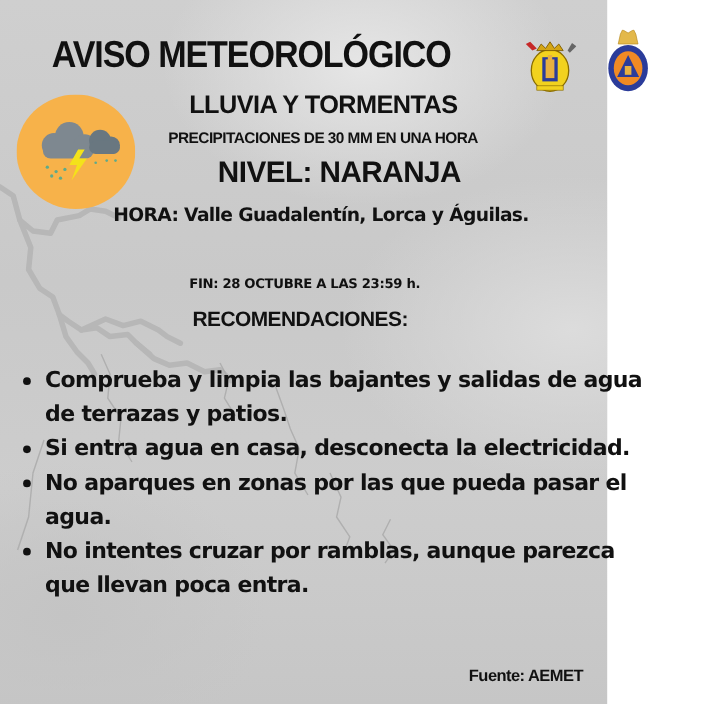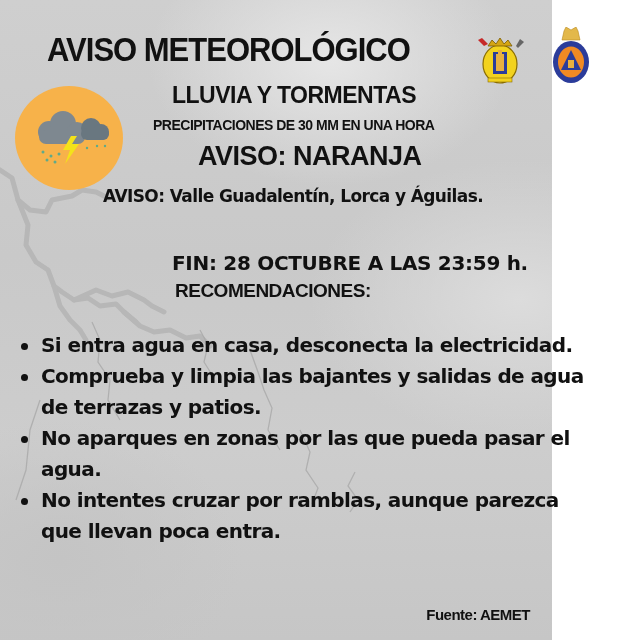--- a/index.html
+++ b/index.html
@@ -17,21 +17,21 @@
     }
     .lightning { position: absolute; left: 0; top: 0; width: 640px; height: 640px; pointer-events: none; }
     .t { position: absolute; white-space: nowrap; font-weight: bold; letter-spacing: -0.5px; }
     .title { left: 47px; top: 32px; font-size: 31px; letter-spacing: -1px; font-weight: normal; font-family: "Liberation Sans", sans-serif; transform: scaleY(1.1); }
     .title b { font-weight: bold; }
     .subtitle { left: 172px; top: 82px; font-size: 23px; font-family: "Liberation Sans", sans-serif; }
     .precip { left: 153px; top: 117px; font-size: 14px; font-family: "Liberation Sans", sans-serif; }
     .nivel { left: 198px; top: 141px; font-size: 27px; font-family: "Liberation Sans", sans-serif; }
     .zona { left: 103px; top: 186px; font-size: 17px; letter-spacing: -0.6px; }
     .inicio { left: 171px; top: 221px; font-size: 16px; letter-spacing: -0.3px; }
-    .fin { left: 172px; top: 251px; font-size: 20px; letter-spacing: -0.3px; }
+    .fin { left: 172px; top: 251px; font-size: 12px; letter-spacing: -0.3px; }
     .recom { left: 175px; top: 280px; font-size: 19px; font-family: "Liberation Sans", sans-serif; }
     .list { position: absolute; left: 18px; top: 330px; width: 610px; margin: 0; padding: 0; list-style: none; }
     .list li { position: relative; padding-left: 23px; font-size: 20px; line-height: 31px; font-weight: bold; letter-spacing: -0.6px; font-family: "DejaVu Sans", sans-serif; }
     .list li .bullet { position: absolute; left: 3px; top: 13px; width: 7px; height: 7px; border-radius: 50%; background: #111; }
     .source { right: 22px; top: 606px; font-size: 15px; font-family: "Liberation Sans", sans-serif; }
     .weather-icon { position: absolute; left: 15px; top: 86px; width: 108px; height: 104px; }
     .logo { position: absolute; }
     .logo-city { left: 476px; top: 36px; width: 48px; height: 50px; }
     .logo-pc { left: 550px; top: 27px; width: 42px; height: 58px; }
   </style>
@@ -100,34 +100,34 @@
         <circle cx="32" cy="74" r="1.5"></circle>
       <circle cx="40" cy="76" r="1.5"></circle>
         <circle cx="72" cy="62" r="1.2"></circle>
       <circle cx="82" cy="60" r="1.2"></circle>
         <circle cx="90" cy="60" r="1.2"></circle>
     </g>
   </svg>
 
   <div class="t subtitle">LLUVIA Y TORMENTAS</div>
   <div class="t precip">PRECIPITACIONES DE 30 MM EN UNA HORA</div>
-  <div class="t nivel">AVISO: NARANJA</div>
-  <div class="t zona">AVISO: Valle Guadalentín, Lorca y Águilas.</div>
+  <div class="t nivel">NIVEL: NARANJA</div>
+  <div class="t zona">HORA: Valle Guadalentín, Lorca y Águilas.</div>
   <div class="t fin">FIN: 28 OCTUBRE A LAS 23:59 h.</div>
   <div class="t recom">RECOMENDACIONES:</div>
 
   <ul class="list">
     <li>
       <span class="bullet"></span>
-      <span>Si entra agua en casa, desconecta la electricidad.</span>
+      <span>Comprueba y limpia las bajantes y salidas de agua</span><br>
+      <span>de terrazas y patios.</span>
     </li>
     <li>
       <span class="bullet"></span>
-      <span>Comprueba y limpia las bajantes y salidas de agua</span><br>
-      <span>de terrazas y patios.</span>
+      <span>Si entra agua en casa, desconecta la electricidad.</span>
     </li>
     <li>
       <span class="bullet"></span>
       <span>No aparques en zonas por las que pueda pasar el</span><br>
       <span>agua.</span>
     </li>
     <li>
       <span class="bullet"></span>
       <span>No intentes cruzar por ramblas, aunque parezca</span><br>
       <span>que llevan poca entra.</span>

